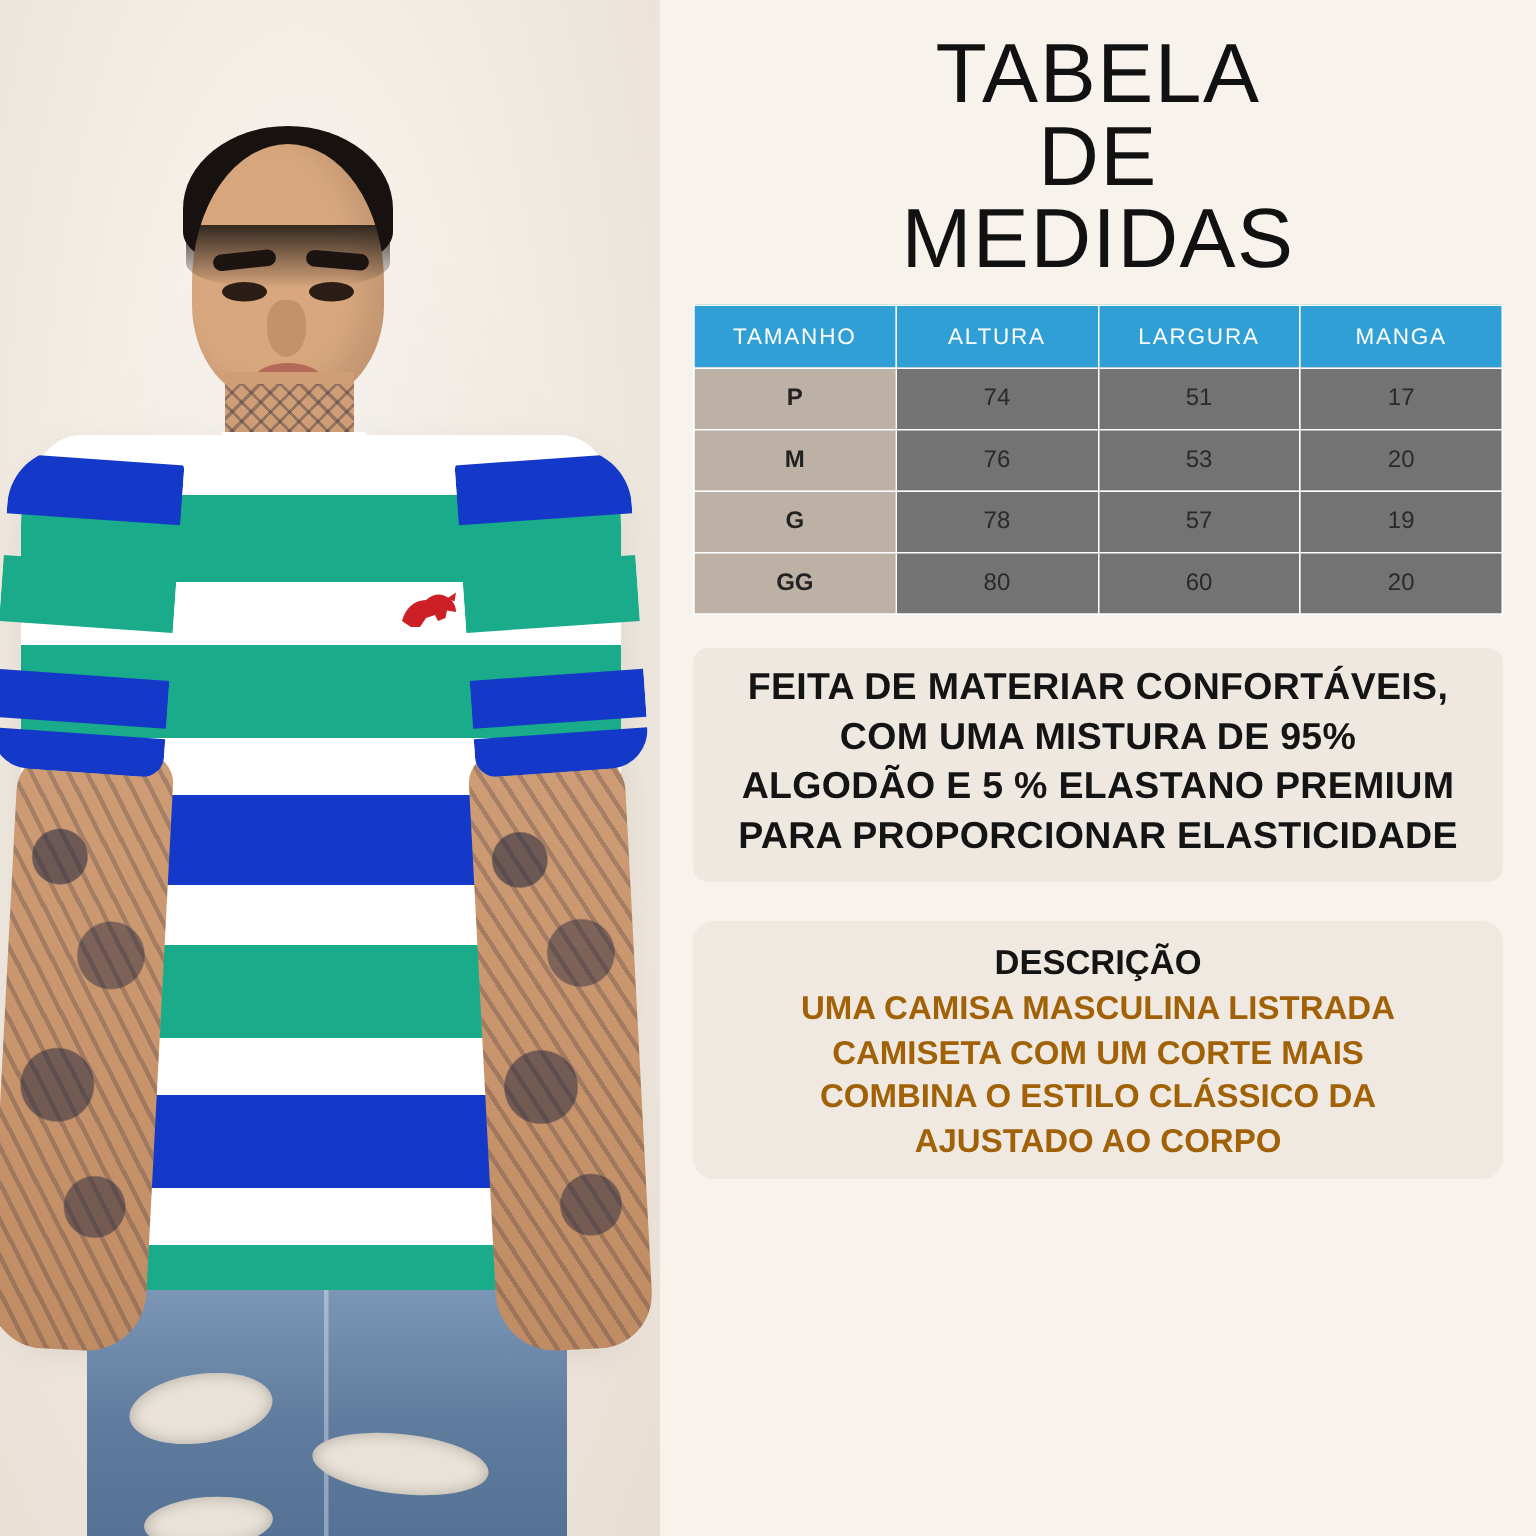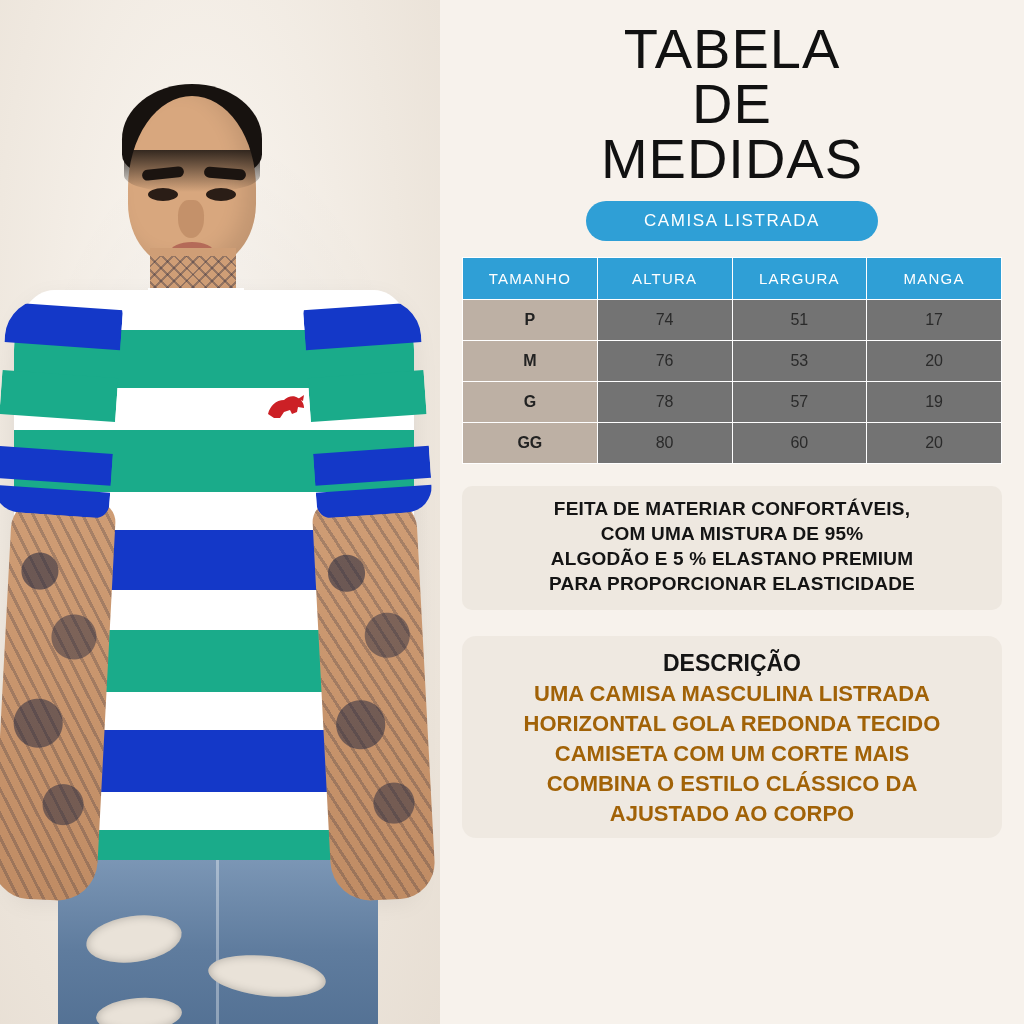--- a/index.html
+++ b/index.html
@@ -233,21 +233,21 @@
 
   
   .material-block {
     margin-top: 22px;
     background: #eee8e0;
     border-radius: 10px;
     padding: 10px 8px 14px 8px;
     text-align: center;
   }
   .material-block p {
-    font-size: 19px;
+    font-size: 25px;
     line-height: 1.32;
     font-weight: bold;
     color: #141414;
     letter-spacing: .2px;
   }
 
   .desc-block {
     margin-top: 26px;
     background: #efe9e1;
     border-radius: 14px;
@@ -331,21 +331,20 @@
 </div>
 
 <div id="info-panel">
 
   <div class="title-block">
     <div class="title-line">TABELA</div>
     <div class="title-line">DE</div>
     <div class="title-line">MEDIDAS</div>
   </div>
 
-  <div class="pill">CAMISA LISTRADA</div>
 
   <table class="size-table">
     <thead>
       <tr>
         <th>TAMANHO</th>
         <th>ALTURA</th>
         <th>LARGURA</th>
         <th>MANGA</th>
       </tr>
     </thead>
@@ -380,19 +379,18 @@
   <div class="material-block">
     <p>FEITA DE MATERIAR CONFORTÁVEIS,</p>
     <p>COM UMA MISTURA DE 95%</p>
     <p>ALGODÃO E 5 % ELASTANO PREMIUM</p>
     <p>PARA PROPORCIONAR ELASTICIDADE</p>
   </div>
 
   <div class="desc-block">
     <div class="desc-title">DESCRIÇÃO</div>
     <p>UMA CAMISA MASCULINA LISTRADA</p>
-    <p>HORIZONTAL GOLA REDONDA TECIDO</p>
     <p>CAMISETA COM UM CORTE MAIS</p>
     <p>COMBINA O ESTILO CLÁSSICO DA</p>
     <p>AJUSTADO AO CORPO</p>
   </div>
 
 </div>
 
 </body></html>

